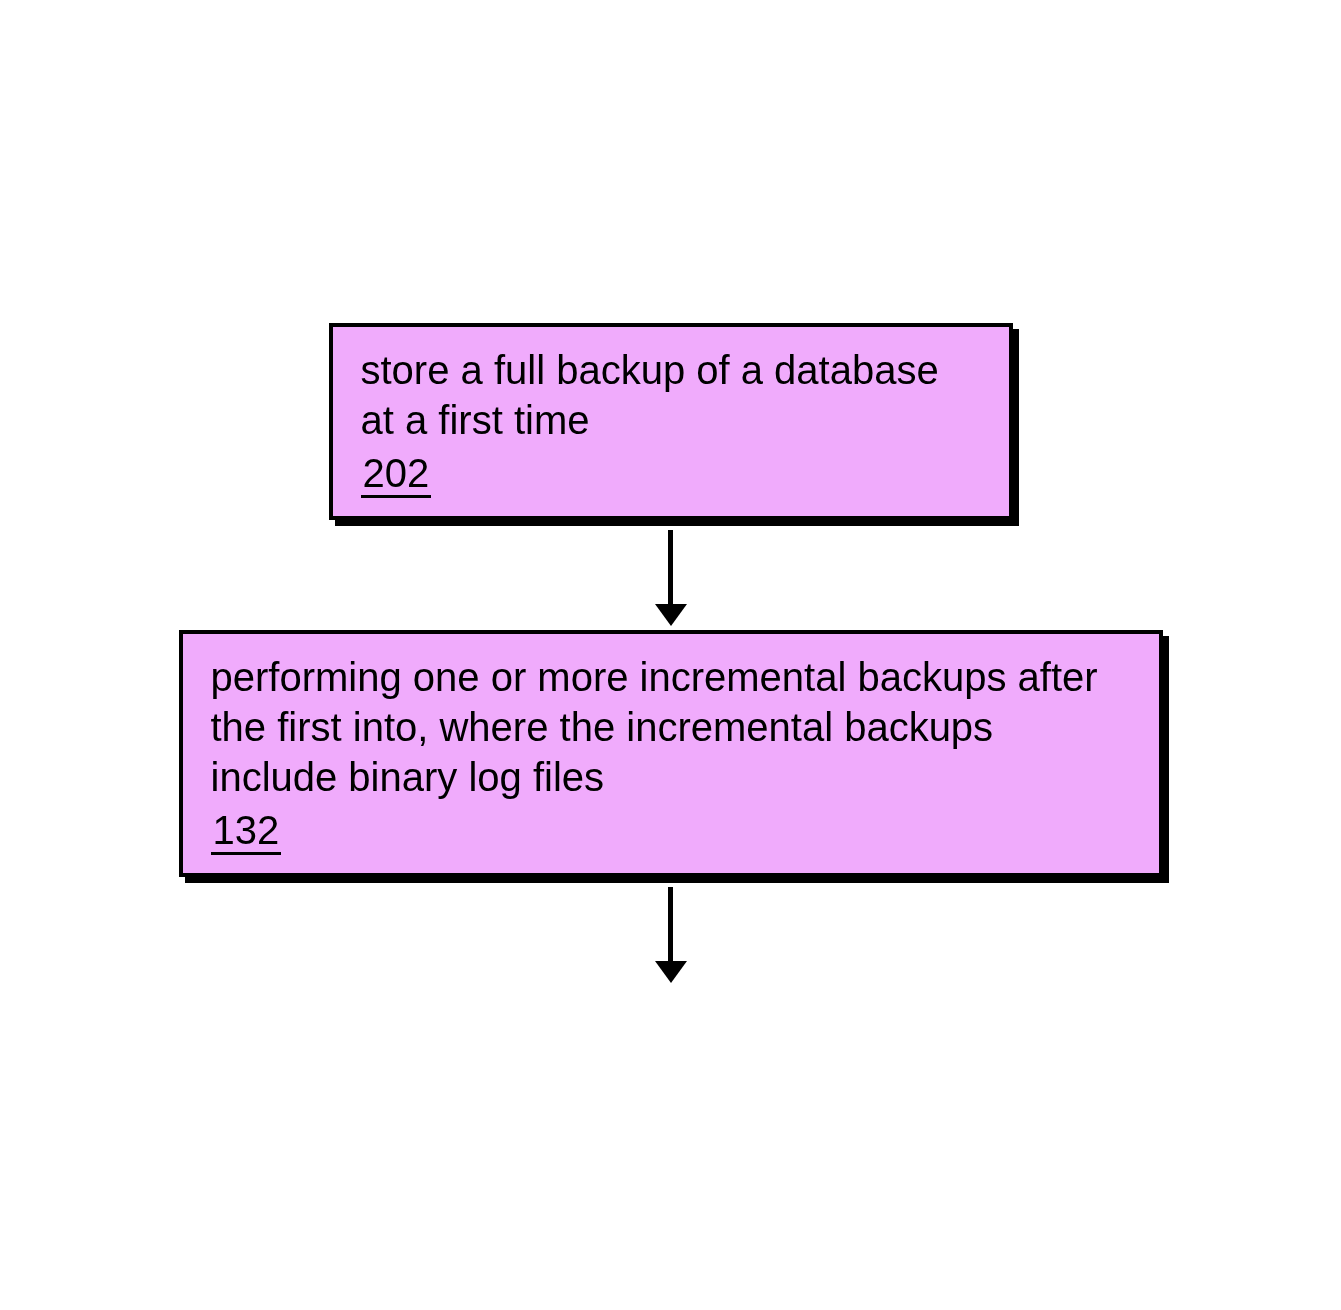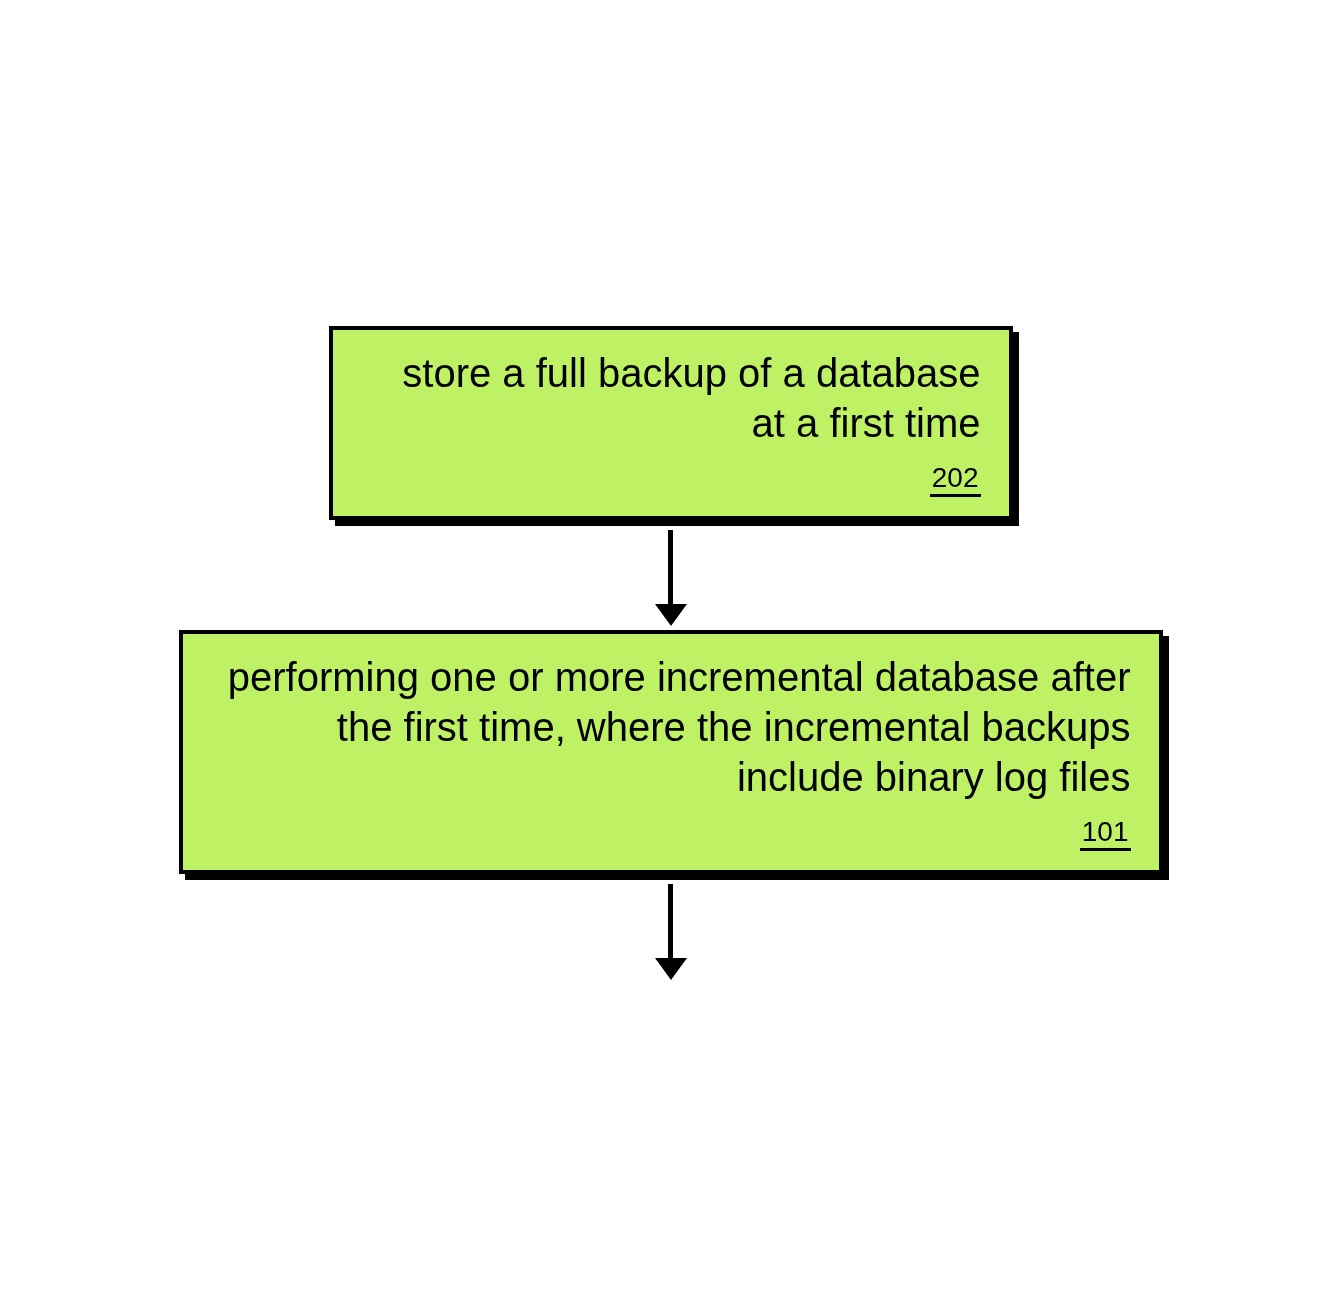--- a/index.html
+++ b/index.html
@@ -13,35 +13,35 @@
       align-items: center;
       justify-content: center;
     }
     .flowchart {
       display: flex;
       flex-direction: column;
       align-items: center;
     }
     .step-box {
       border: 4px solid #000;
-      background: #bef264;
-      text-align: right;
+      background: #f0abfc;
+      text-align: left;
       padding: 18px 28px;
       font-size: 40px;
       line-height: 1.25;
       box-shadow: 6px 6px 0 #000;
     }
     .step-text {
       display: block;
     }
     .step-ref {
       display: inline-block;
       border-bottom: 3px solid #000;
       margin-top: 6px;
-      font-size: 28px;
+      font-size: 40px;
       line-height: 1.1;
       padding: 0 2px;
     }
     .arrow {
       display: flex;
       flex-direction: column;
       align-items: center;
       margin: 10px 0 4px 0;
     }
     .arrow-line {
@@ -69,22 +69,22 @@
     <span class="step-text">store a full backup of a database at a first time</span>
     <span class="step-ref">202</span>
   </div>
 
   <div class="arrow">
     <div class="arrow-line"></div>
     <div class="arrow-head"></div>
   </div>
 
   <div class="step-box box-2">
-    <span class="step-text">performing one or more incremental database after the first time, where the incremental backups include binary log files</span>
-    <span class="step-ref">101</span>
+    <span class="step-text">performing one or more incremental backups after the first into, where the incremental backups include binary log files</span>
+    <span class="step-ref">132</span>
   </div>
 
   <div class="arrow">
     <div class="arrow-line"></div>
     <div class="arrow-head"></div>
   </div>
 
 
 </div>
 

